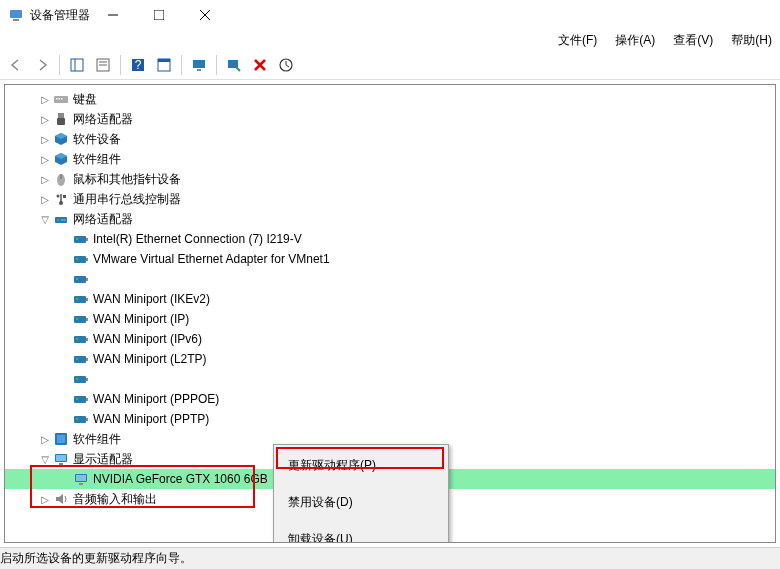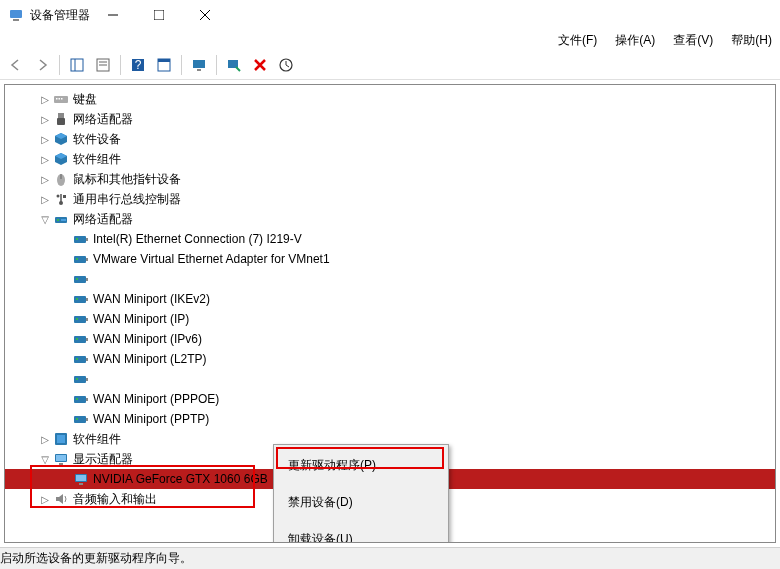--- a/index.html
+++ b/index.html
@@ -13,21 +13,21 @@
     .menubar { height: 20px; display: flex; align-items: center; gap: 2px; justify-content: flex-end; }
     .menu-item { padding: 2px 8px; cursor: pointer; }
     
     .toolbar { height: 30px; display: flex; align-items: center; padding: 2px 4px; gap: 2px; border-bottom: 1px solid #e0e0e0; }
     .toolbar-btn { width: 24px; height: 24px; display: flex; align-items: center; justify-content: center; cursor: pointer; border: 1px solid transparent; }
     .toolbar-sep { width: 1px; height: 20px; background: #d0d0d0; margin: 0 3px; }
     
     .content { flex: 1; display: flex; border: 1px solid #888; margin: 4px; position: relative; overflow-y: auto; background: #fff; }
     .tree { padding: 4px 0; width: 100%; }
     .tree-item { display: flex; align-items: center; height: 20px; white-space: nowrap; cursor: pointer; }
-    .tree-item.selected { background: #b91c1c; }
+    .tree-item.selected { background: #86efac; }
     .indent { display: inline-block; }
     .expander { width: 16px; height: 16px; display: inline-flex; align-items: center; justify-content: center; font-size: 10px; color: #666; cursor: pointer; }
     .tree-icon { width: 16px; height: 16px; margin-right: 4px; display: inline-flex; align-items: center; justify-content: center; }
     
     .highlight-box { position: absolute; border: 2px solid #e30000; pointer-events: none; }
     .highlight1 { left: 25px; top: 380px; width: 225px; height: 43px; }
     .highlight2 { left: 270px; top: 363px; width: 171px; height: 24px; }
     
     .context-menu { position: absolute; left: 268px; top: 359px; width: 176px; background: #f0f0f0; border: 1px solid #a0a0a0; box-shadow: 2px 2px 4px rgba(0,0,0,0.3); z-index: 100; padding: 2px; }
     .ctx-item { padding: 10px 12px; cursor: pointer; }

